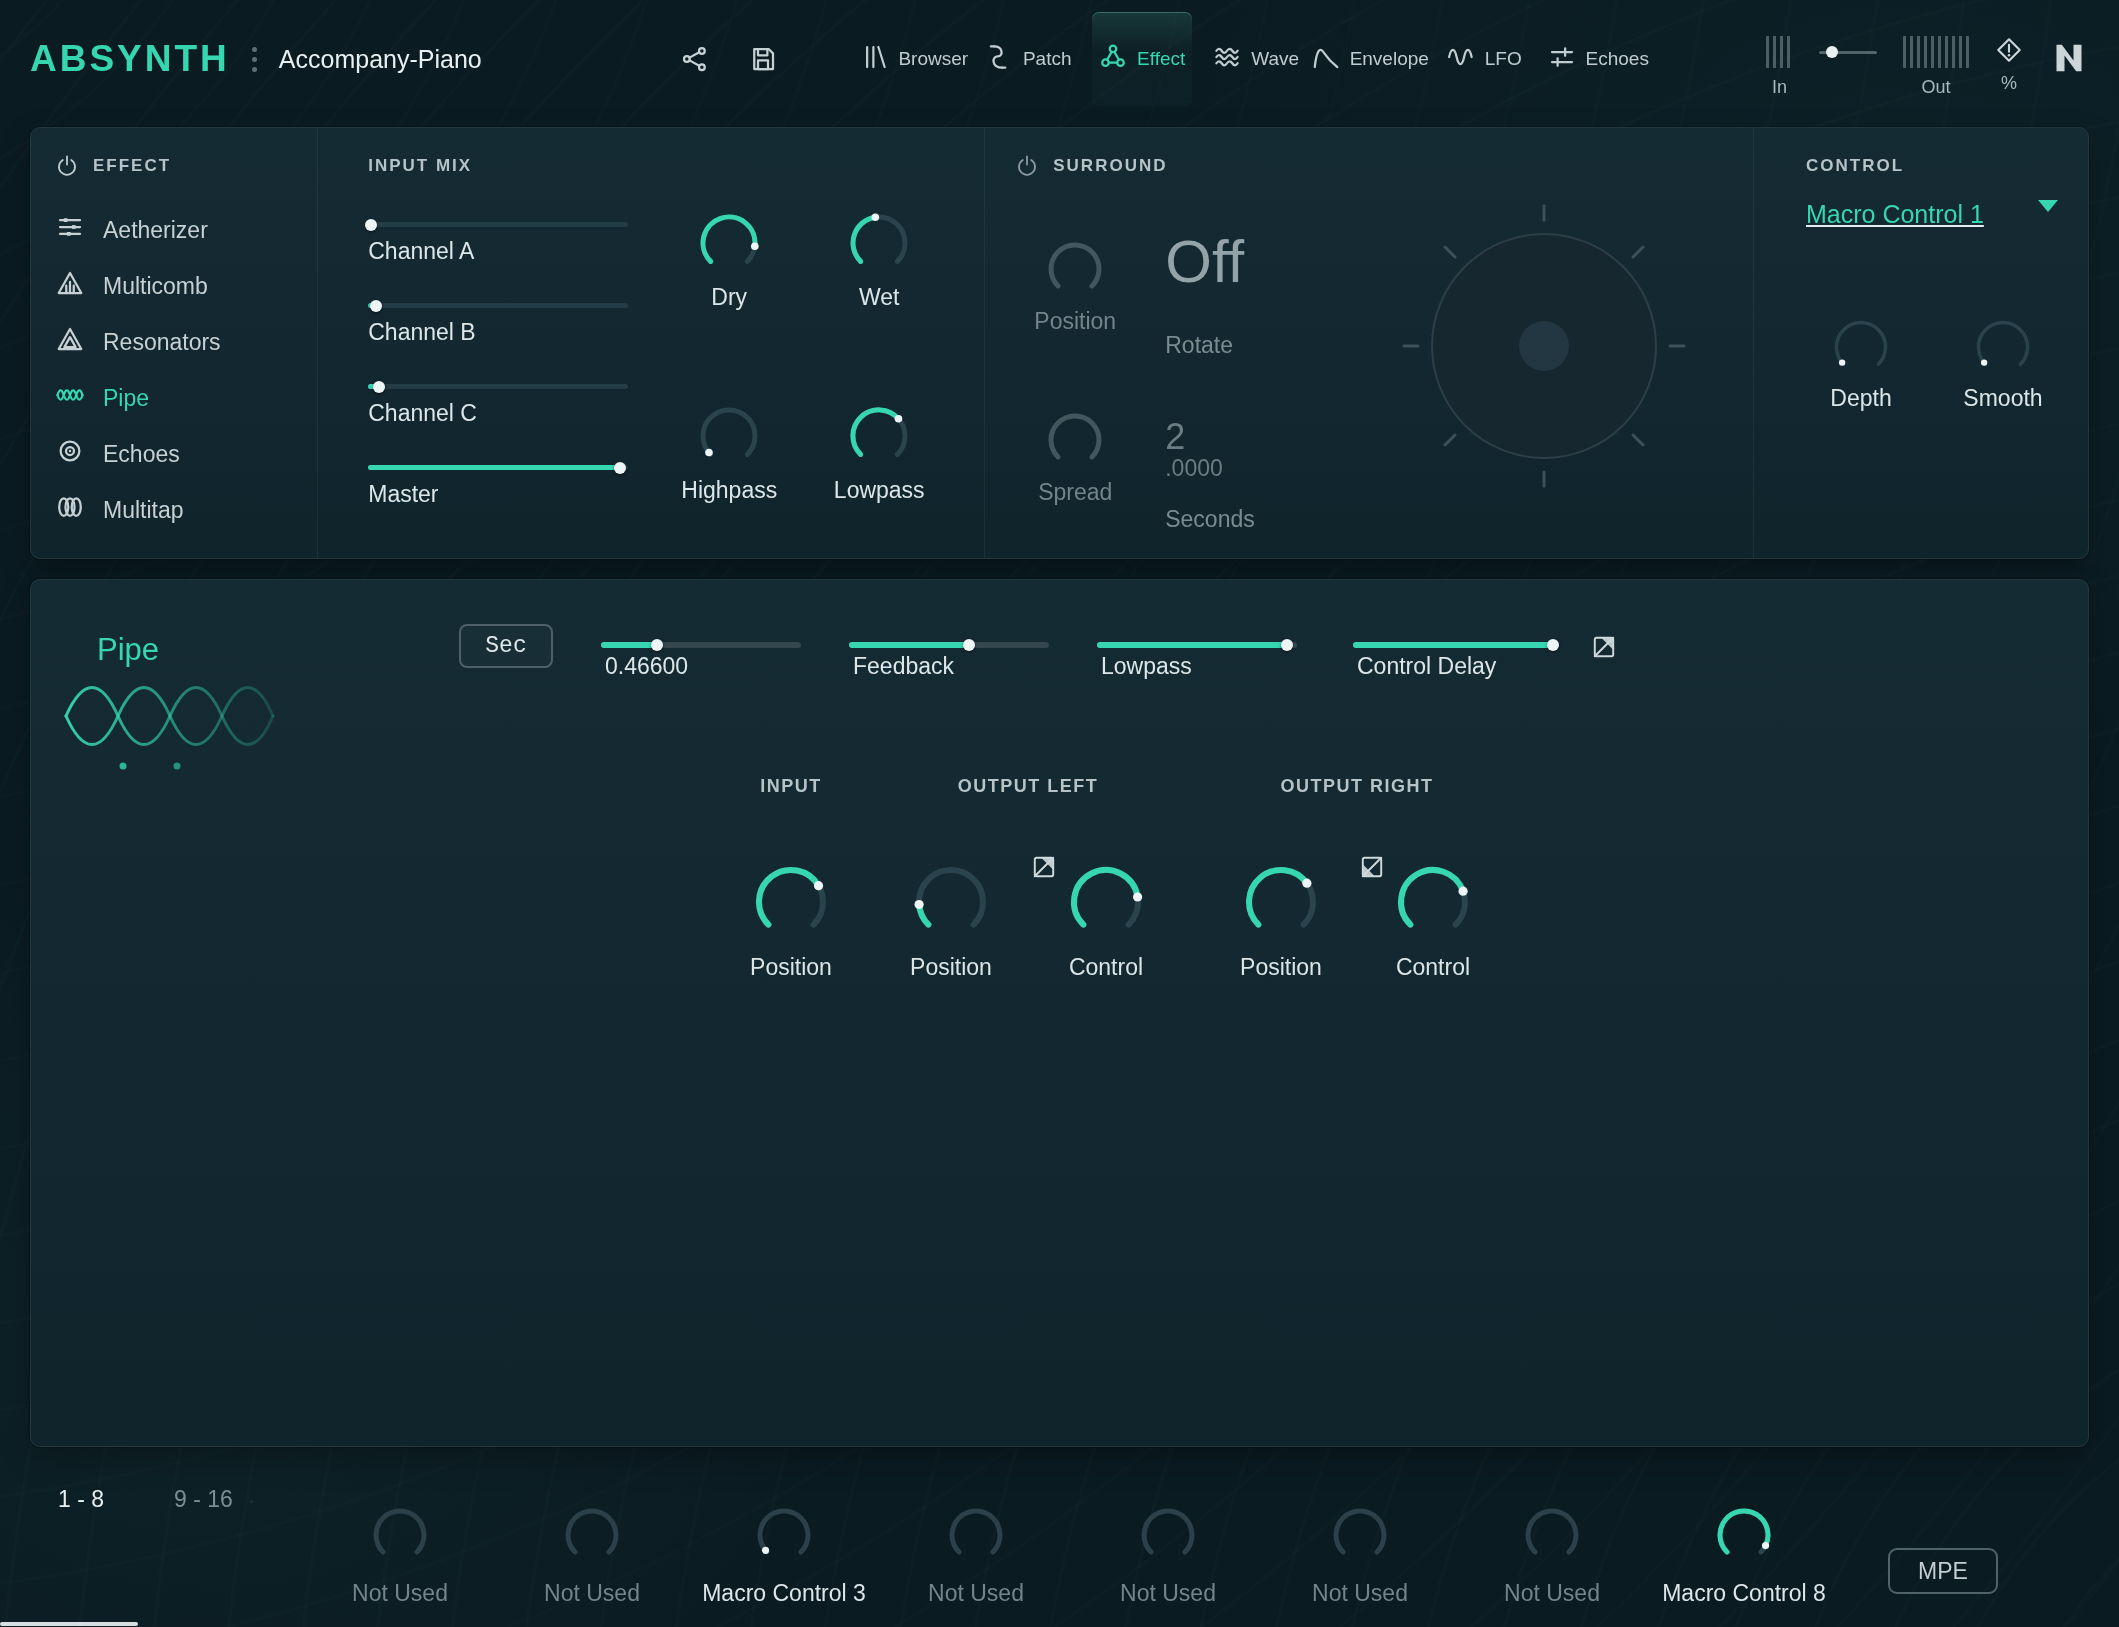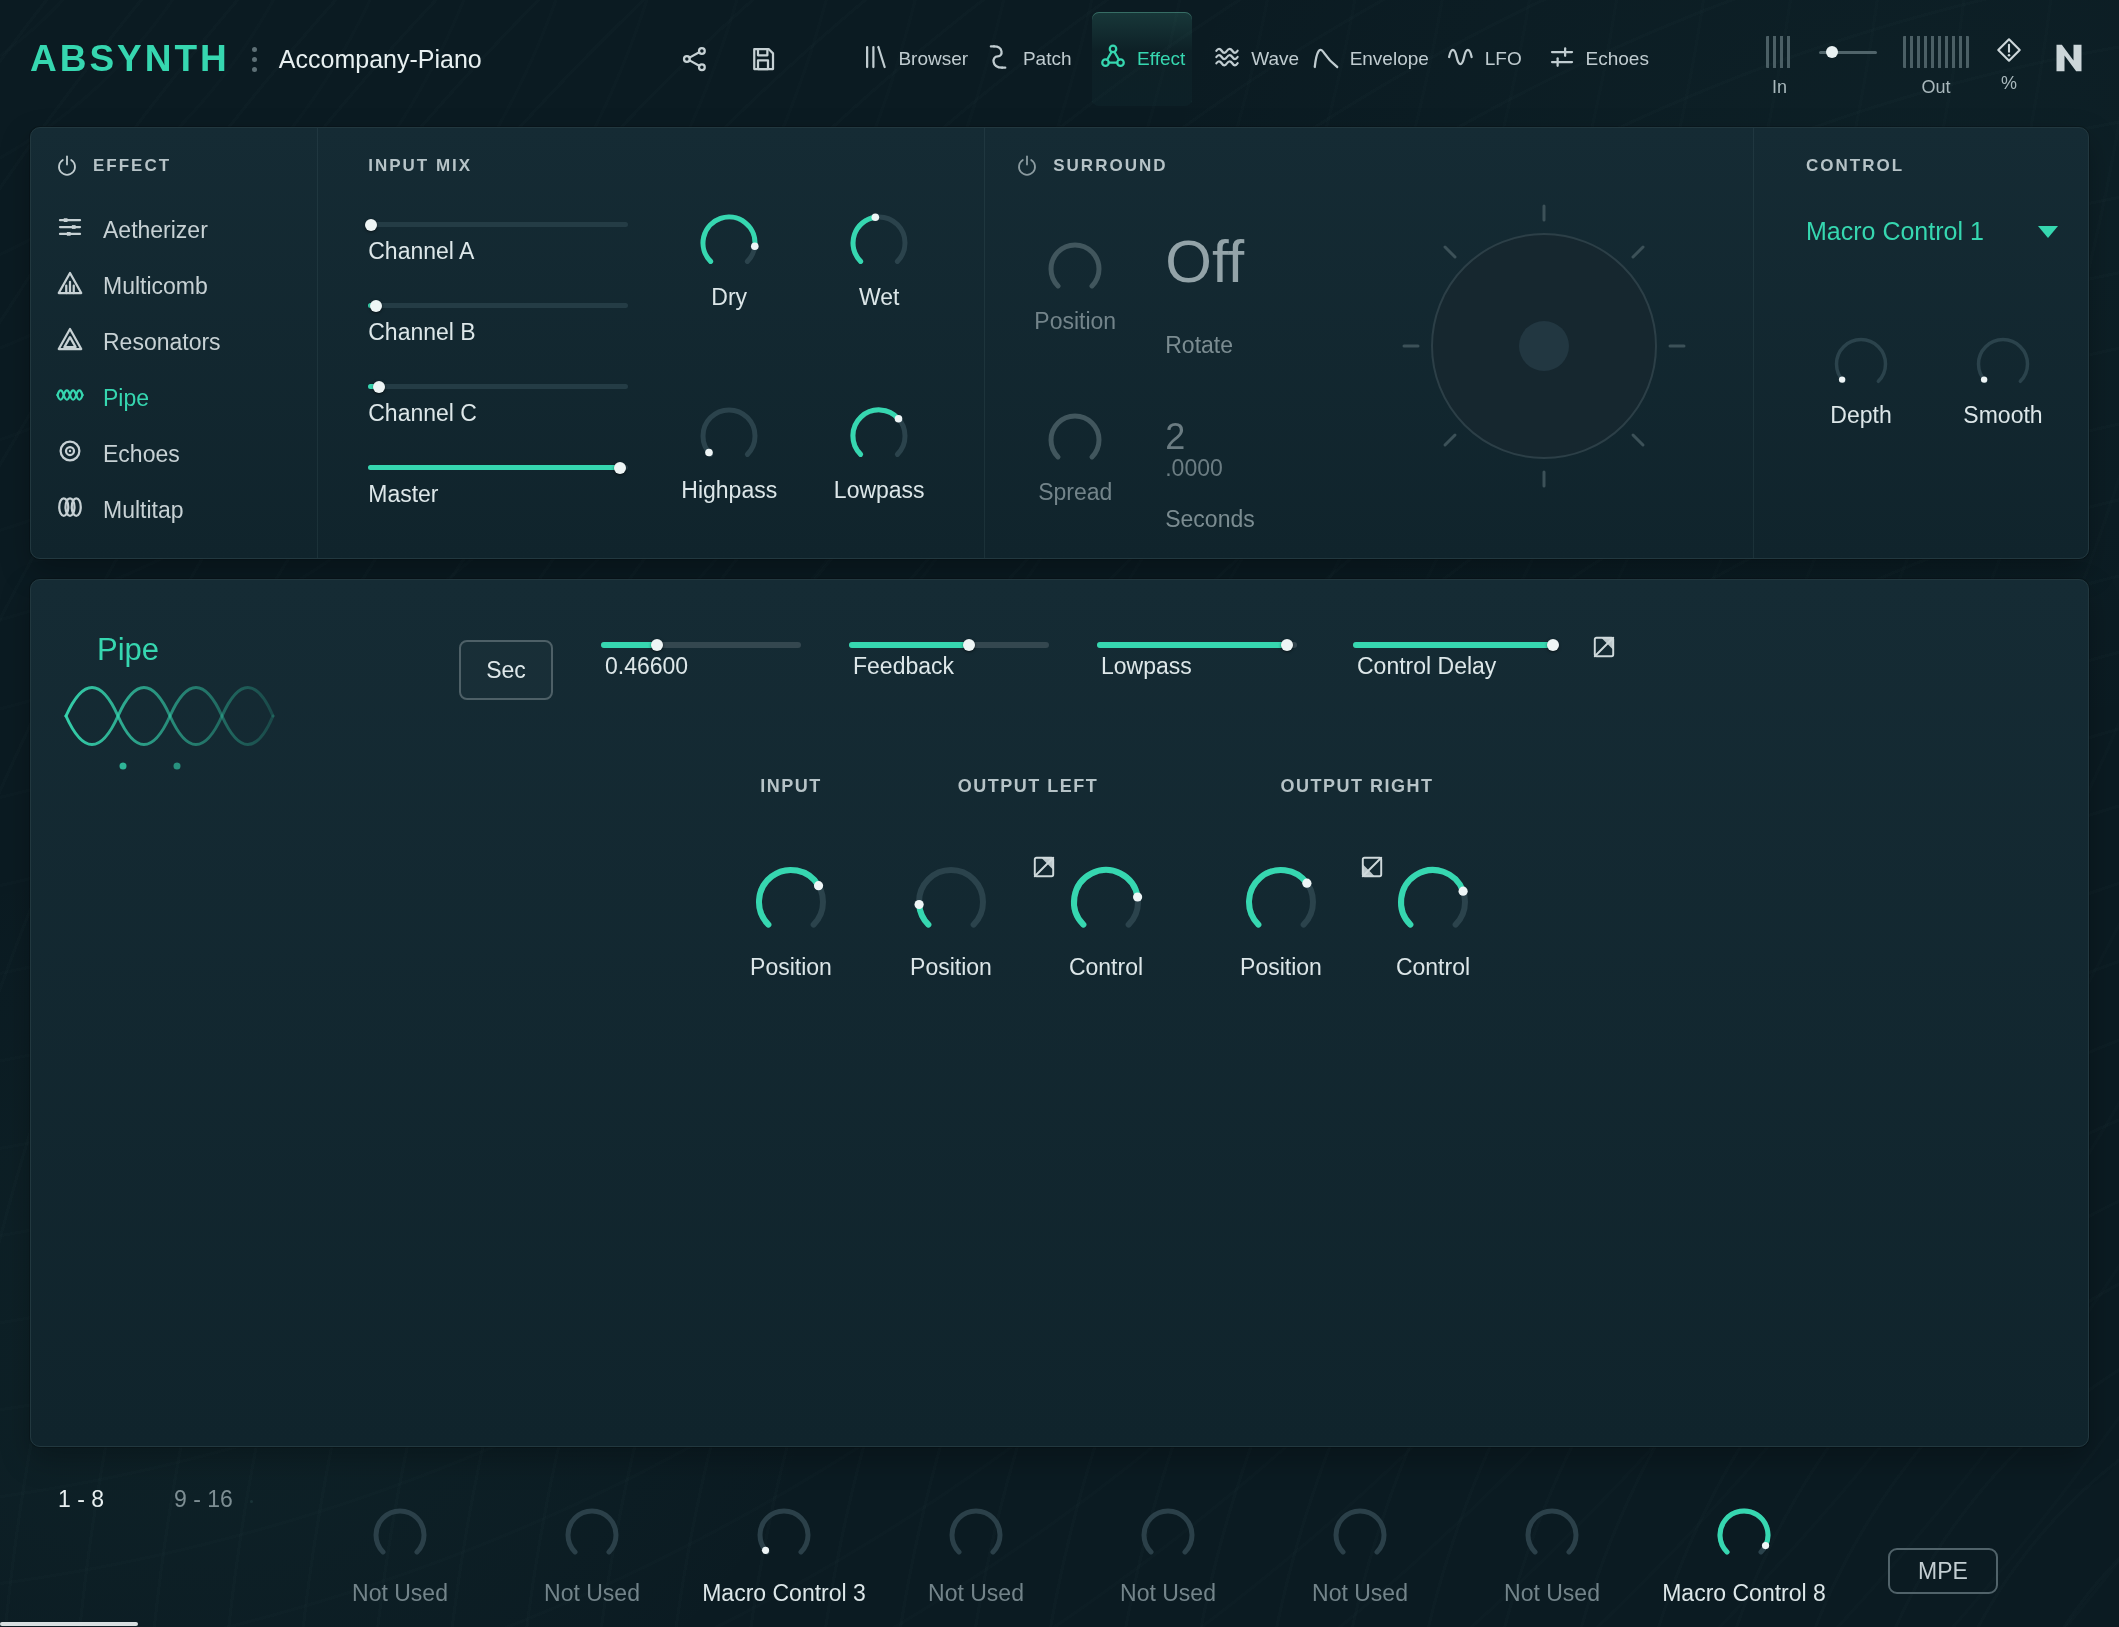--- a/index.html
+++ b/index.html
@@ -99,34 +99,34 @@
   .sur-knobs{display:flex;flex-direction:column;gap:74px;margin-top:58px;width:120px;}
   .sur-values{display:flex;flex-direction:column;margin-left:30px;margin-top:52px;width:170px;}
   .off-value{font-size:60px;line-height:1;color:#93a3a8;font-weight:500;cursor:pointer;}
   .rotate-label{font-size:23px;color:#7b8c91;margin-top:40px;}
   .sec-value{font-size:36px;line-height:1;color:#6b7c82;margin-top:60px;cursor:pointer;}
   .sec-frac{font-size:23px;color:#6b7c82;}
   .sec-label{font-size:23px;color:#7b8c91;margin-top:24px;}
   .sur-dial{margin-left:44px;margin-top:16px;}
 
   
-  .ctl-dropdown{margin-top:37px;display:flex;align-items:center;justify-content:space-between;width:252px;cursor:pointer;}
+  .ctl-dropdown{margin-top:20px;display:flex;justify-content:space-between;width:252px;cursor:pointer;text-decoration:underline;}
   .dd-label{font-size:25px;color:var(--accent);}
   .dd-arrow{width:0;height:0;border-left:10px solid transparent;border-right:10px solid transparent;
     border-top:12px solid var(--accent);}
   .ctl-knobs{display:flex;gap:32px;margin-top:88px;}
   .ctl-knobs > div{width:110px;}
 
   
   #pipe-panel{position:absolute;}
   .pipe-title{position:absolute;left:66px;top:52px;font-size:31px;color:var(--accent);}
   .pipe-glyph{position:absolute;left:30px;top:94px;}
-  .sec-btn{position:absolute;left:428px;top:60px;width:94px;height:60px;border:2px solid #4e6067;border-radius:8px;
+  .sec-btn{position:absolute;left:428px;top:44px;width:94px;height:44px;border:2px solid #4e6067;border-radius:8px;
     display:flex;align-items:center;justify-content:center;font-size:23px;color:#dfe8ea;
-    background:rgba(255,255,255,0.02);cursor:pointer;}
+    background:rgba(255,255,255,0.02);cursor:pointer;font-family:Liberation Mono, monospace;}
   .pipe-slider{position:absolute;top:62px;width:210px;}
   .pipe-slider .track{width:200px;height:6px;background:#34474f;}
   .pipe-slider .slider-label{margin-top:5px;padding-left:4px;}
   .modicon{position:absolute;color:#cfd9db;cursor:pointer;}
   .modicon svg{width:26px;height:26px;display:block;}
   .pipe-sec-label{position:absolute;top:196px;font-size:18px;font-weight:bold;letter-spacing:1.5px;color:#b6c3c7;text-align:center;}
   .pipe-knob{position:absolute;top:282px;width:120px;}
   .pipe-knob .klabel{margin-top:12px;}
 
   

